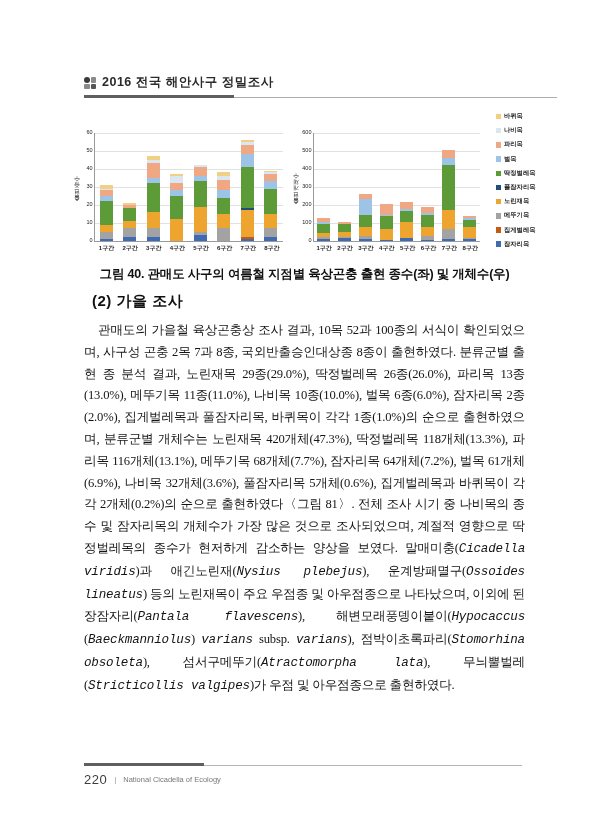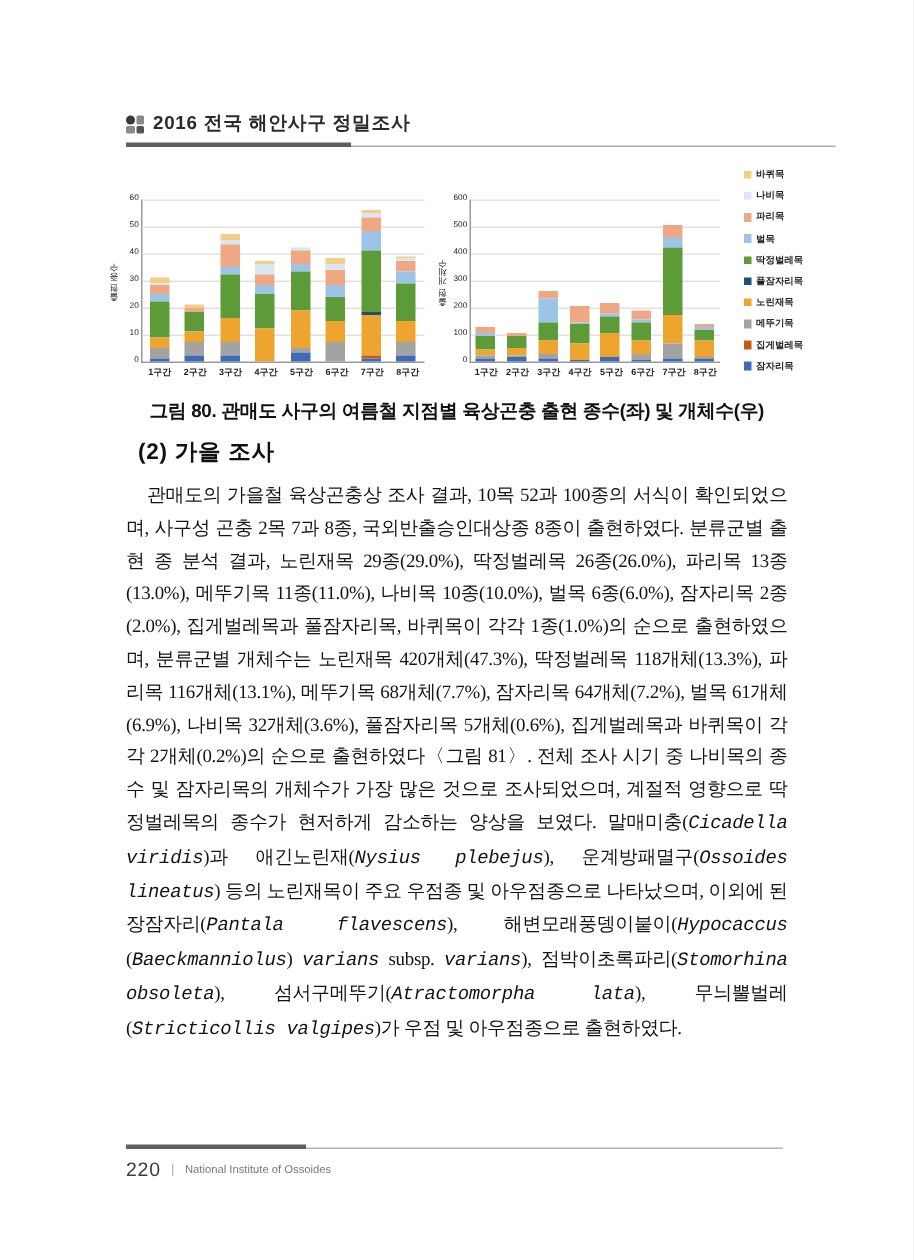--- a/index.html
+++ b/index.html
@@ -331,34 +331,34 @@
             <span class="sw" style="background: rgb(197, 90, 17);"></span>
             <span>집게벌레목</span>
           </div>
           <div class="lg-item">
             <span class="sw" style="background: rgb(63, 107, 181);"></span>
             <span>잠자리목</span>
           </div>
         </div>
     </div>
 
-    <div class="caption">그림 80. 관매도 사구의 여름철 지점별 육상곤충 출현 종수(좌) 및 개체수(우)</div>
+    <div class="caption">그림 40. 관매도 사구의 여름철 지점별 육상곤충 출현 종수(좌) 및 개체수(우)</div>
   </div>
 
   <div class="sect">
     <h3>(2) 가을 조사</h3>
   </div>
 
   <p class="body-par"><span>관매도의 가을철 육상곤충상 조사 결과, 10목 52과 100종의 서식이 확인되었으며, 사구성 곤충 2목 7과 8종, 국외반출승인대상종 8종이 출현하였다. 분류군별 출현 종 분석 결과, 노린재목 29종(29.0%), 딱정벌레목 26종(26.0%), 파리목 13종(13.0%), 메뚜기목 11종(11.0%), 나비목 10종(10.0%), 벌목 6종(6.0%), 잠자리목 2종(2.0%), 집게벌레목과 풀잠자리목, 바퀴목이 각각 1종(1.0%)의 순으로 출현하였으며, 분류군별 개체수는 노린재목 420개체(47.3%), 딱정벌레목 118개체(13.3%), 파리목 116개체(13.1%), 메뚜기목 68개체(7.7%), 잠자리목 64개체(7.2%), 벌목 61개체(6.9%), 나비목 32개체(3.6%), 풀잠자리목 5개체(0.6%), 집게벌레목과 바퀴목이 각각 2개체(0.2%)의 순으로 출현하였다〈그림 81〉. 전체 조사 시기 중 나비목의 종수 및 잠자리목의 개체수가 가장 많은 것으로 조사되었으며, 계절적 영향으로 딱정벌레목의 종수가 현저하게 감소하는 양상을 보였다. 말매미충(</span><i>Cicadella viridis</i><span>)과 애긴노린재(</span><i>Nysius plebejus</i><span>), 운계방패멸구(</span><i>Ossoides lineatus</i><span>) 등의 노린재목이 주요 우점종 및 아우점종으로 나타났으며, 이외에 된장잠자리(</span><i>Pantala flavescens</i><span>), 해변모래풍뎅이붙이(</span><i>Hypocaccus</i><span> (</span><i>Baeckmanniolus</i><span>) </span><i>varians</i><span> subsp. </span><i>varians</i><span>), 점박이초록파리(</span><i>Stomorhina obsoleta</i><span>), 섬서구메뚜기(</span><i>Atractomorpha lata</i><span>), 무늬뿔벌레(</span><i>Stricticollis valgipes</i><span>)가 우점 및 아우점종으로 출현하였다.</span></p>
 
   <div class="ftr">
     <div class="ftr-rule">
         <span class="thick"></span>
         <span class="thin"></span>
       </div>
     <div class="ftr-row">
       <span class="ftr-num">220</span>
       <span class="ftr-sep">|</span>
-      <span class="ftr-org">National Institute of Ossoides</span>
+      <span class="ftr-org">National Cicadella of Ecology</span>
     </div>
   </div>
 
 </div>
 
 </body></html>

